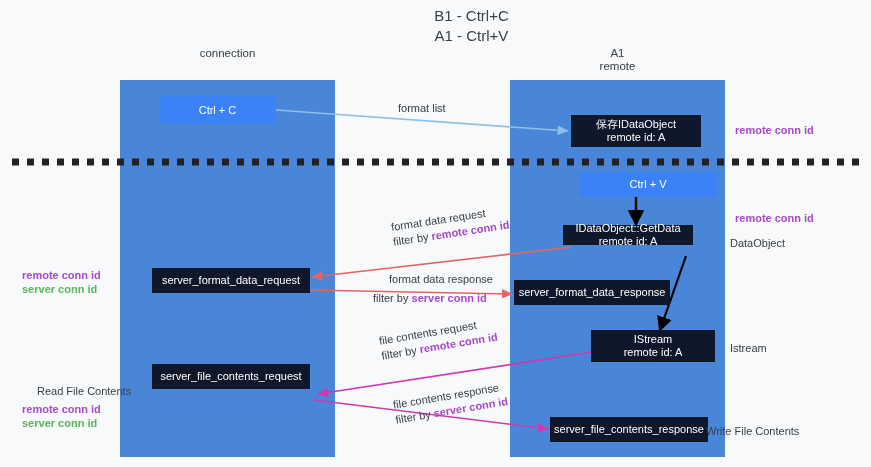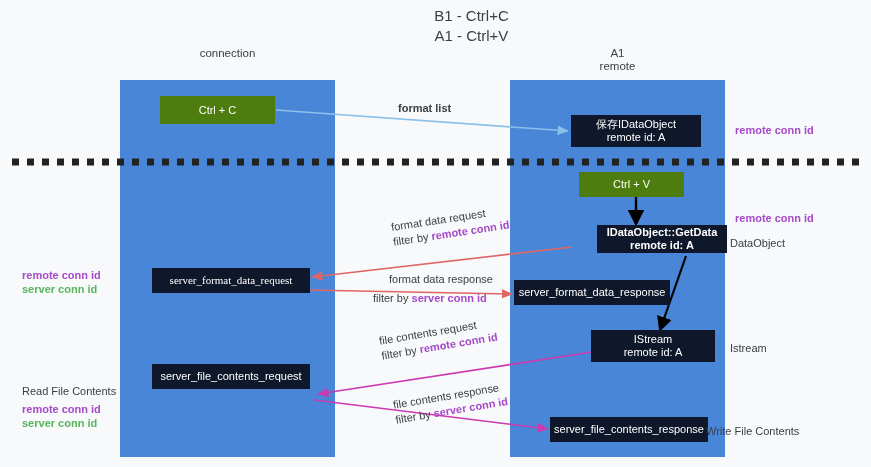--- a/index.html
+++ b/index.html
@@ -21,21 +21,21 @@
     line-height:13px;width:215px;
   }
   #head-b1{left:120px;top:47px;}
   #head-a1{left:510px;top:47px;}
 
   .box{
     position:absolute;display:flex;flex-direction:column;align-items:center;
     justify-content:center;color:#ffffff;font-size:11px;line-height:13px;
     text-align:center;box-sizing:border-box;
   }
-  .green{background:#4d7c0f;}
+  .green{background:#3b82f6;}
   .orange{background:#0f172a;}
 
   .side-label{
     position:absolute;font-size:11px;line-height:14px;color:#3c4043;
     white-space:nowrap;
   }
   .purple{color:#a64ac9;font-weight:bold;}
   .green-t{color:#57b65a;font-weight:bold;}
 
   .edge-label{
@@ -103,51 +103,51 @@
 
   <div class="box green" style="left:160px;top:96px;width:115px;height:28px;">
     <span>Ctrl + C</span>
   </div>
 
   <div class="box orange" style="left:571px;top:115px;width:130px;height:32px;">
     <span>保存IDataObject</span>
     <span>remote id: A</span>
   </div>
 
-  <div class="box green" style="left:579px;top:172px;width:105px;height:25px;">
+  <div class="box green" style="left:579px;top:172px;width:138px;height:25px;">
     <span>Ctrl + V</span>
   </div>
 
-  <div class="box orange" style="left:597px;top:225px;width:130px;height:28px;font-weight:bold;">
+  <div class="box orange" style="left:563px;top:225px;width:130px;height:20px;">
     <span>IDataObject::GetData</span>
     <span>remote id: A</span>
   </div>
 
-  <div class="box orange" style="left:152px;top:268px;width:158px;height:25px;font-family:Liberation Serif, serif;">
+  <div class="box orange" style="left:152px;top:268px;width:158px;height:25px;">
     <span>server_format_data_request</span>
   </div>
 
   <div class="box orange" style="left:514px;top:280px;width:156px;height:25px;align-items:center;">
     <span>server_format_data_response</span>
   </div>
 
   <div class="box orange" style="left:591px;top:330px;width:124px;height:32px;">
     <span>IStream</span>
     <span>remote id: A</span>
   </div>
 
   <div class="box orange" style="left:152px;top:364px;width:158px;height:25px;">
     <span>server_file_contents_request</span>
   </div>
 
   <div class="box orange" style="left:550px;top:417px;width:158px;height:25px;justify-content:center;">
     <span>server_file_contents_response</span>
   </div>
 
-  <div class="edge-label" style="left:398px;top:101px;font-weight:bold;">format list</div>
+  <div class="edge-label" style="left:398px;top:101px;">format list</div>
 
   <div class="edge-label rot-a" style="left:390px;top:220px;">
     <div>format data request</div>
     <div>
       <span>filter by </span><span class="purple">remote conn id</span>
     </div>
   </div>
 
   <div class="edge-label" style="left:389px;top:272px;">
     <div>format data response</div>
@@ -176,17 +176,17 @@
 
   <div class="side-label" style="left:730px;top:236px;">DataObject</div>
 
   <div class="side-label" style="left:730px;top:341px;">Istream</div>
 
   <div class="side-label" style="left:706px;top:424px;">Write File Contents</div>
 
   <div class="side-label purple" style="left:22px;top:268px;">remote conn id</div>
   <div class="side-label green-t" style="left:22px;top:282px;">server conn id</div>
 
-  <div class="side-label" style="left:22px;top:384px;">Read File Contents</div>
+  <div class="side-label" style="left:37px;top:384px;">Read File Contents</div>
   <div class="side-label purple" style="left:22px;top:402px;">remote conn id</div>
   <div class="side-label green-t" style="left:22px;top:416px;">server conn id</div>
 
 </div>
 
 </body></html>

